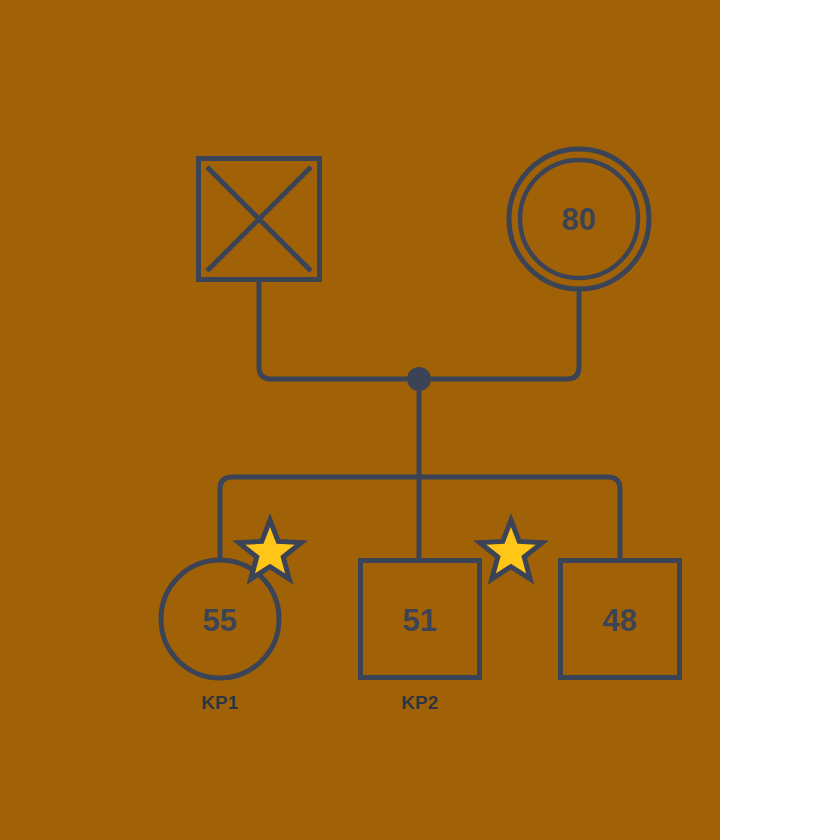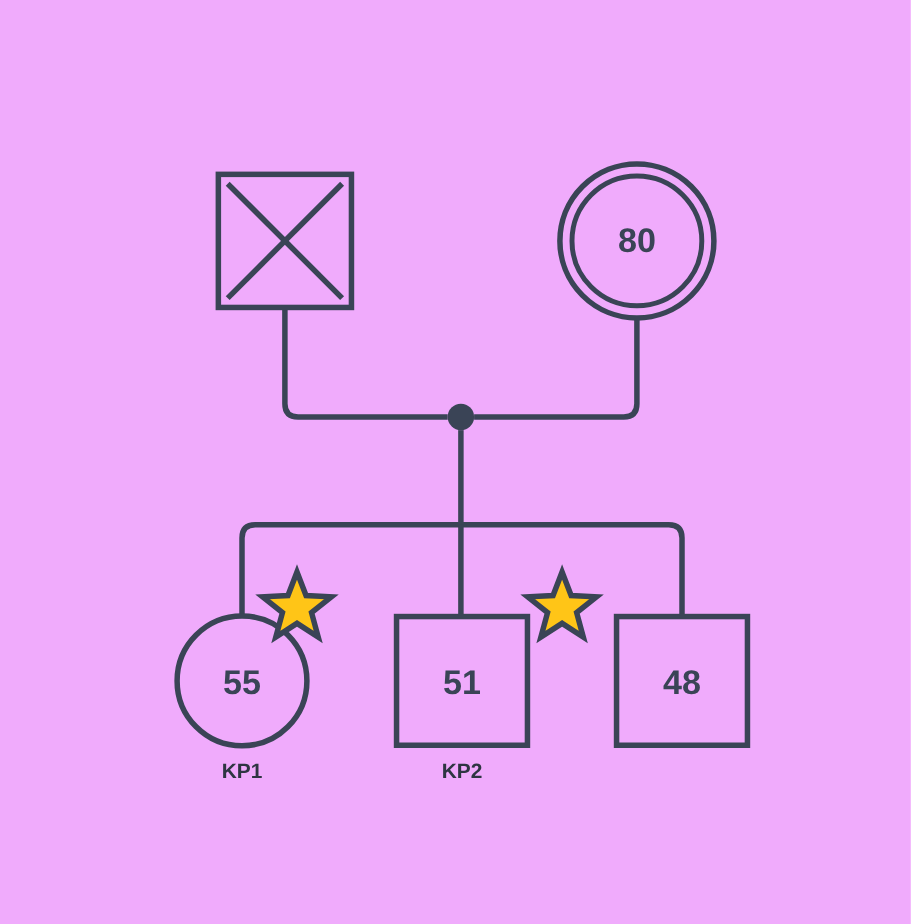--- a/index.html
+++ b/index.html
@@ -8,23 +8,23 @@
     background: #ffffff;
   }
   body {
     width: 840px;
     height: 840px;
     font-family: "Liberation Sans", sans-serif;
     overflow: hidden;
   }
   #pedigree-canvas {
     position: relative;
-    width: 828px;
+    width: 720px;
     height: 840px;
-    background: #f0abfc;
+    background: #a16207;
   }
   svg.pedigree-svg {
     display: block;
     width: 840px;
     height: 840px;
   }
   .node-label-text {
     font-family: "Liberation Sans", sans-serif;
     font-weight: bold;
     font-size: 31px;

